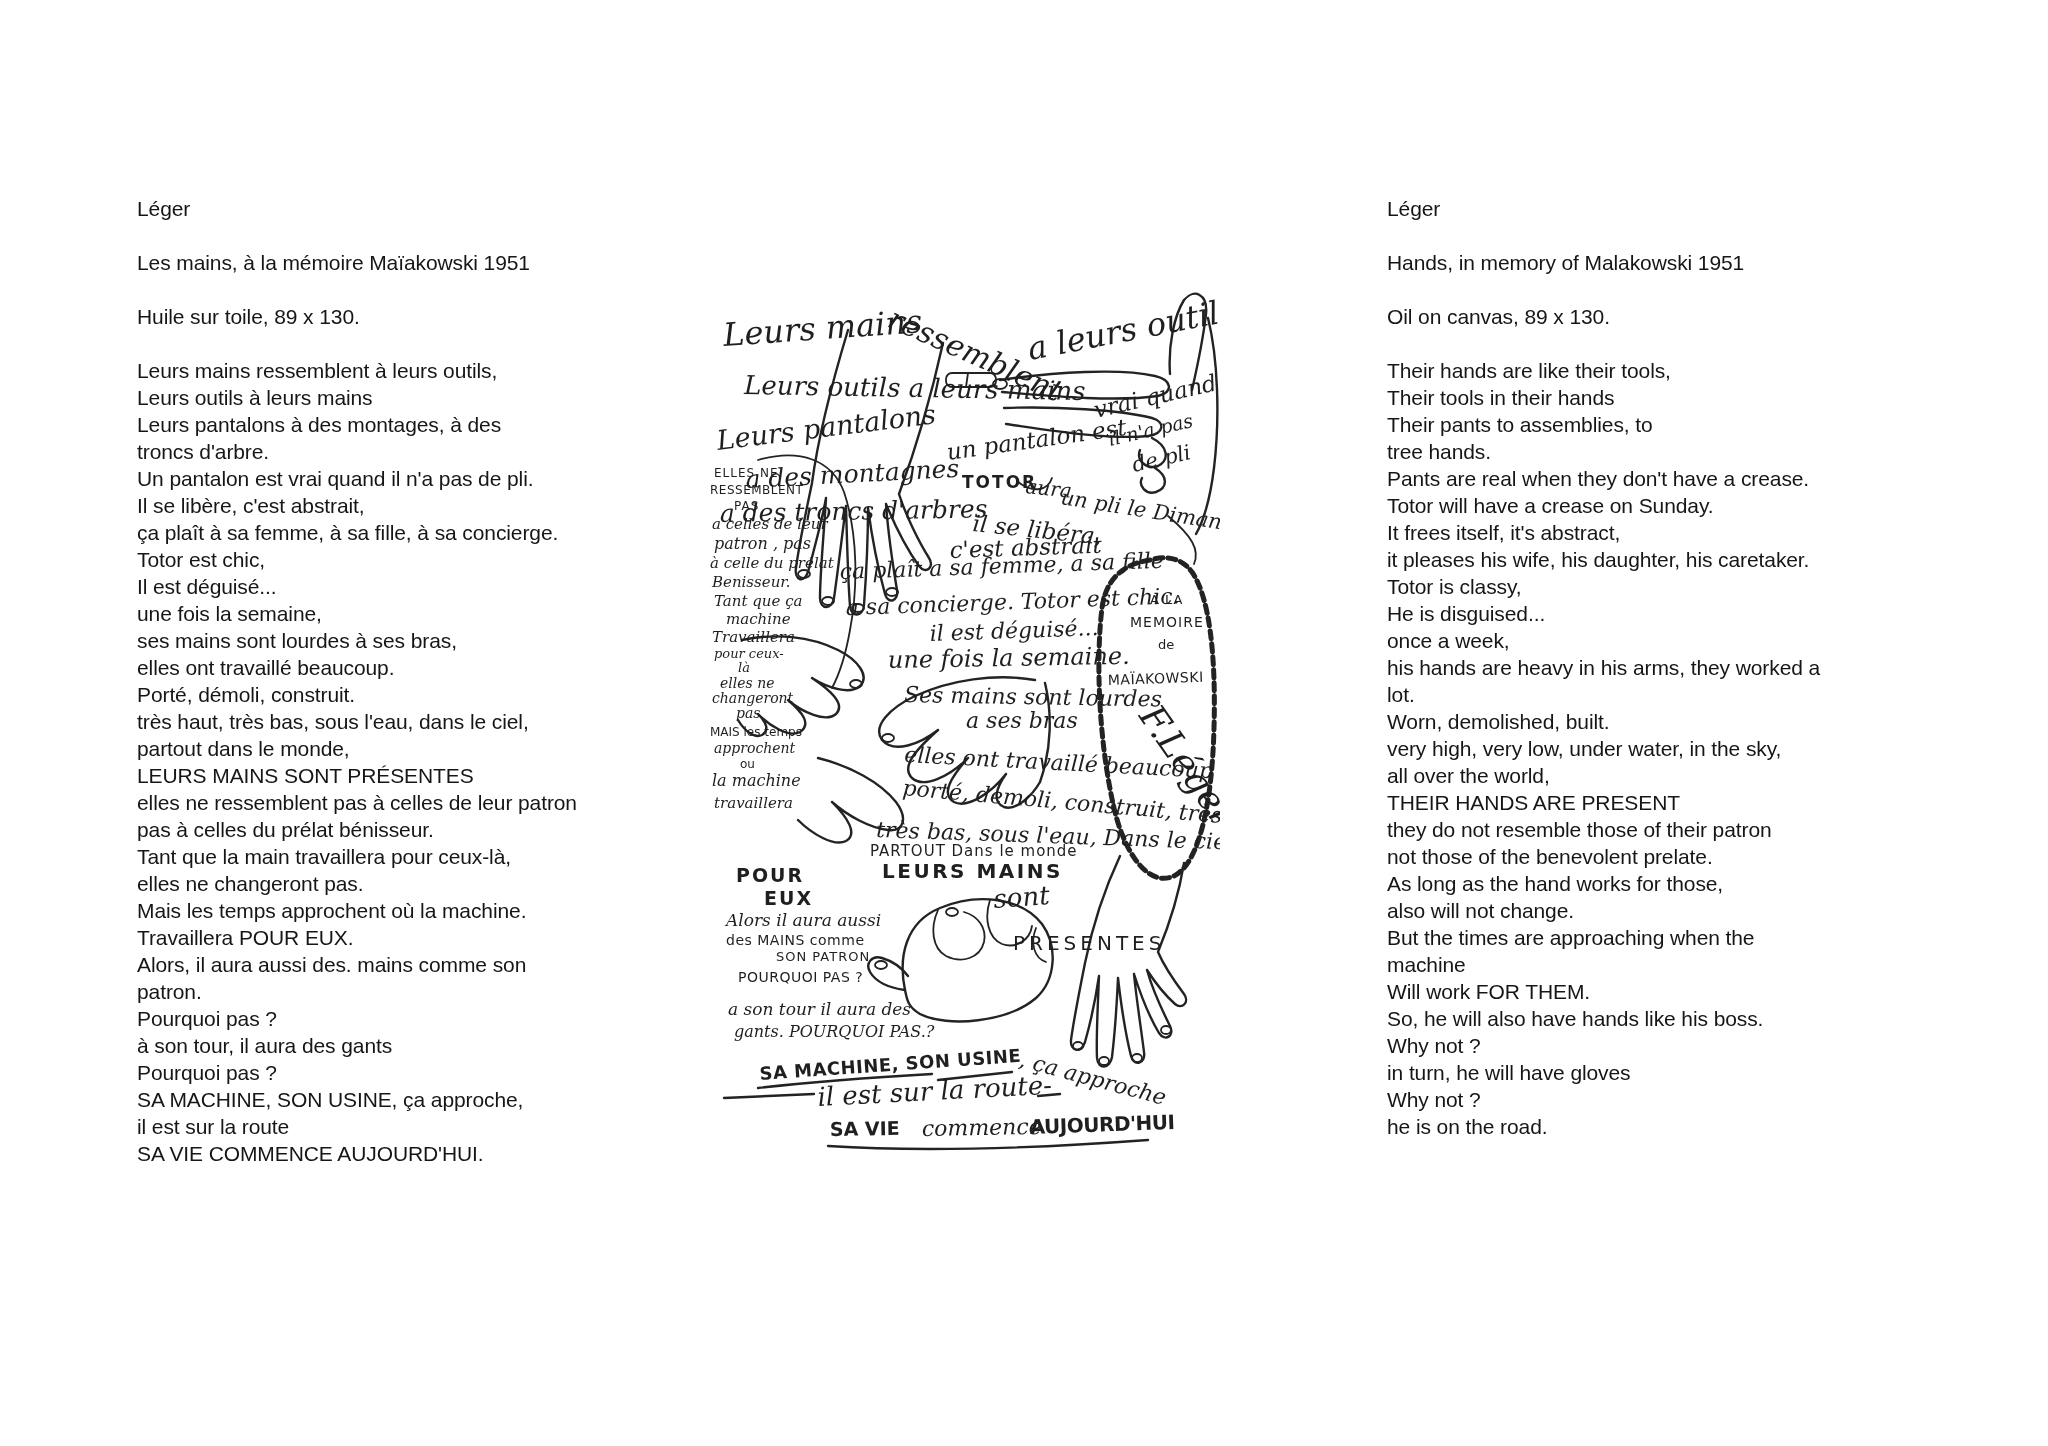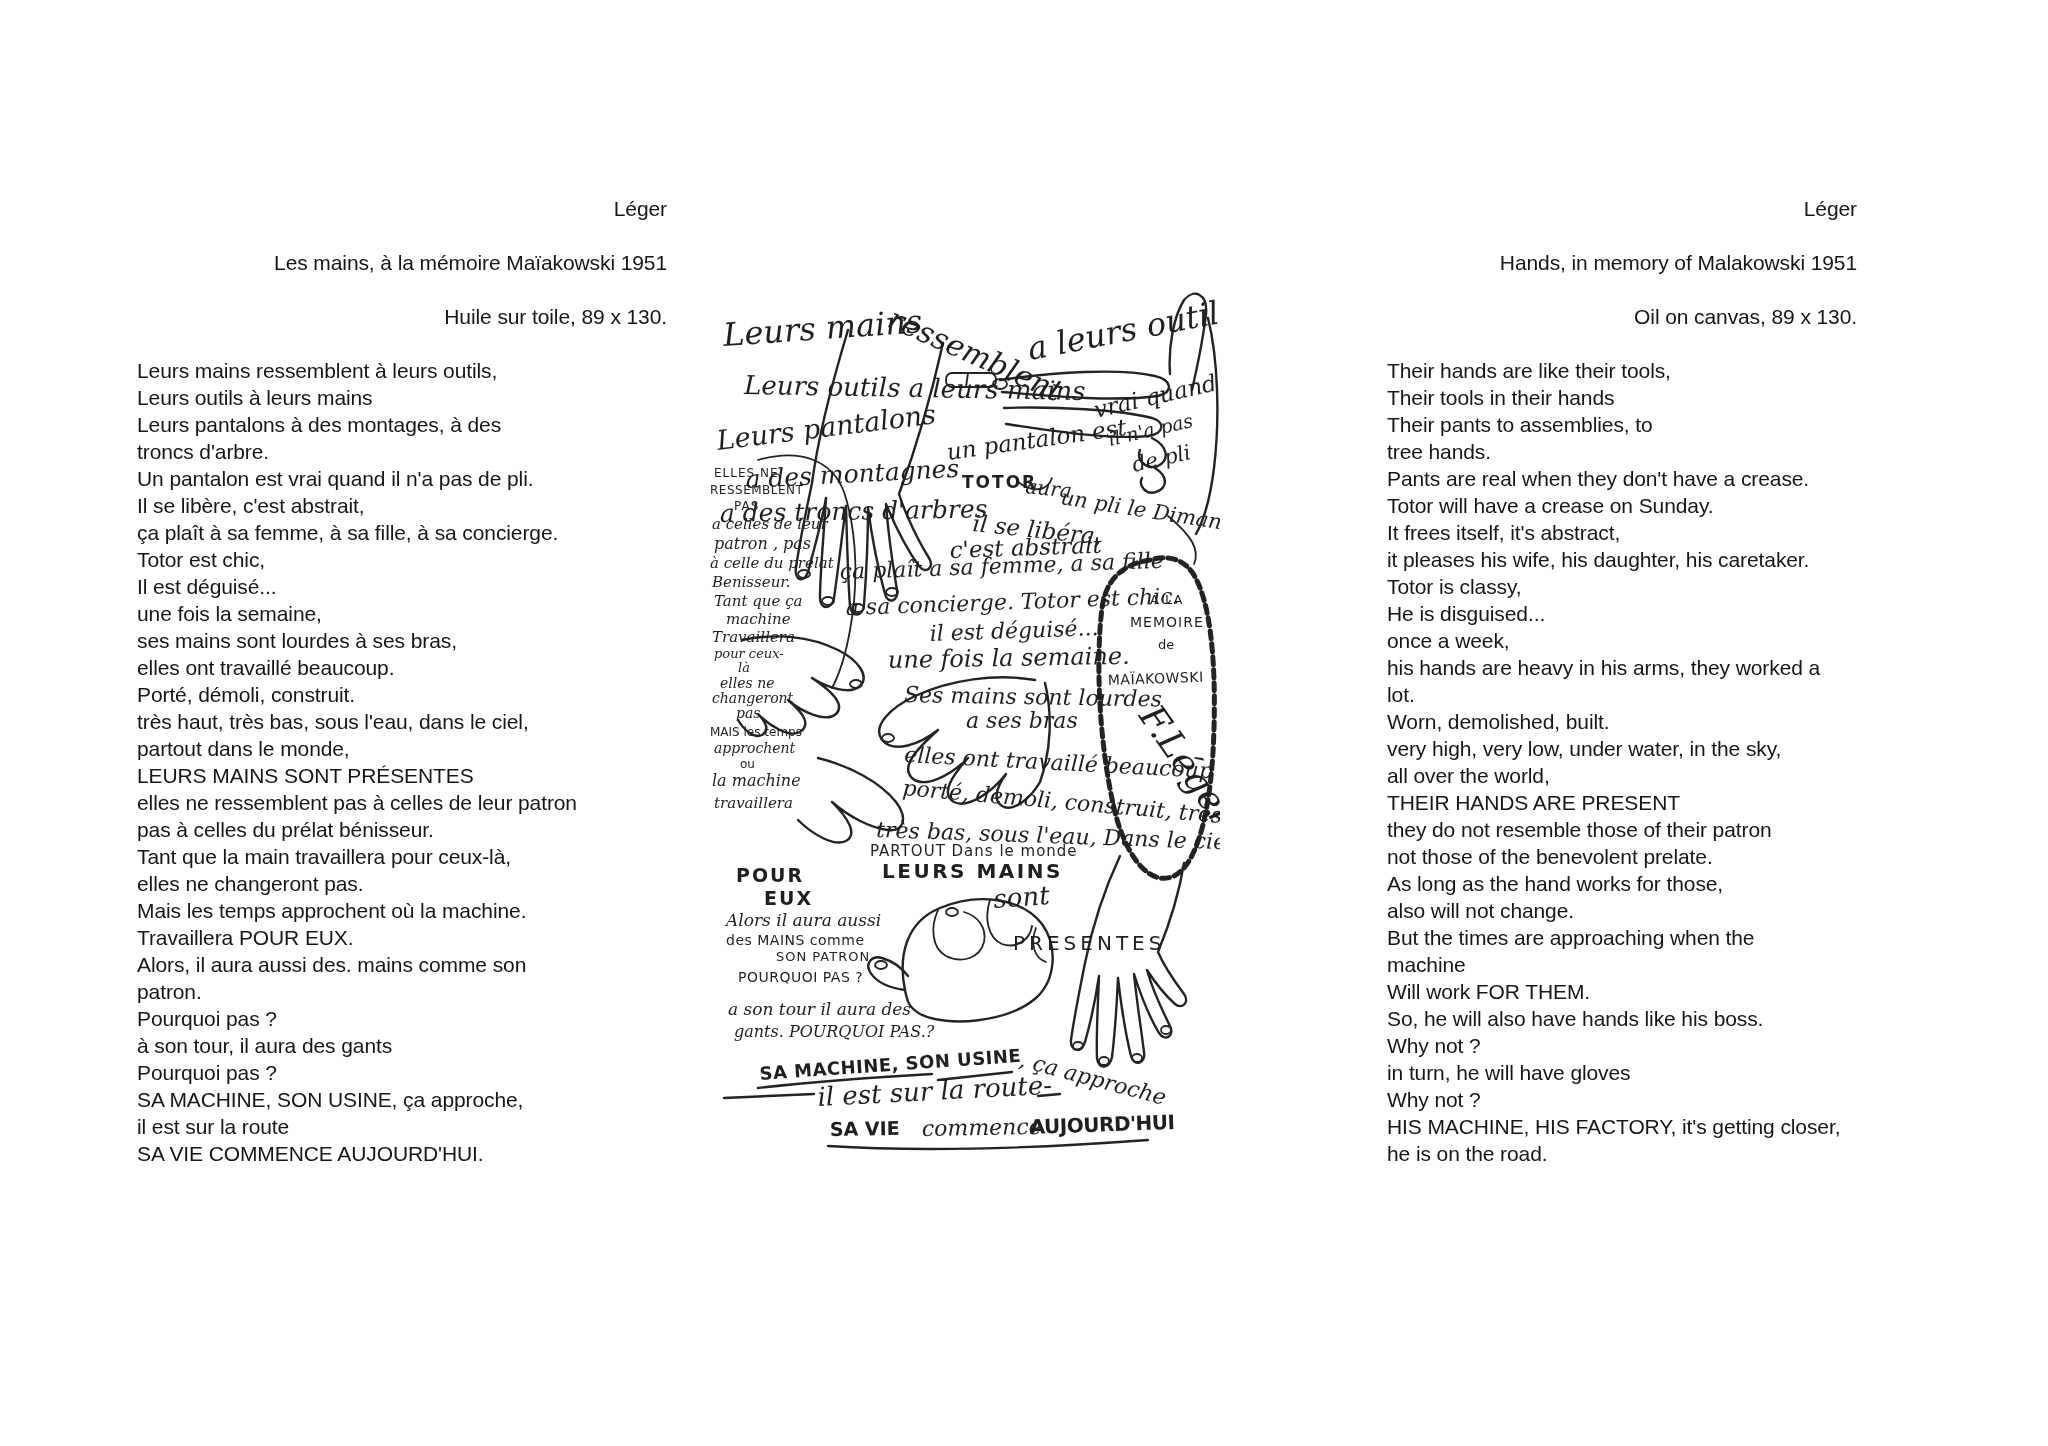--- a/index.html
+++ b/index.html
@@ -8,21 +8,21 @@
     width:2048px; height:1446px;
     background:#ffffff;
     position:relative;
     font-family:"Liberation Sans", sans-serif;
     color:#161616;
     overflow:hidden;
   }
   .col { position:absolute; font-size:21px; line-height:27px; letter-spacing:-0.1px; }
   .col-left  { left:137px; top:195px; width:530px; }
   .col-right { left:1387px; top:195px; width:470px; }
-  .block { margin-bottom:27px; white-space:nowrap;text-align:right; }
+  .block { margin-bottom:27px; white-space:nowrap; }
   .poem div { white-space:nowrap; }
   figure.artwork { position:absolute; left:700px; top:288px; width:520px; height:865px; margin:0; }
   svg text { fill:#1f1f1f; }
   .hw  { font-family:"DejaVu Serif", serif; font-style:italic; }
   .pr  { font-family:"DejaVu Sans", sans-serif; }
   .prb { font-family:"DejaVu Sans", sans-serif; font-weight:bold; }
   .stroke { fill:none; stroke:#232323; stroke-width:2.4; stroke-linecap:round; stroke-linejoin:round; }
   .stroke-thin { fill:none; stroke:#232323; stroke-width:1.8; stroke-linecap:round; stroke-linejoin:round; }
   .chain { fill:none; stroke:#232323; stroke-width:5; stroke-dasharray:8 5; stroke-linecap:round; }
 </style>
@@ -228,18 +228,17 @@
         <div>not those of the benevolent prelate.</div>
         <div>As long as the hand works for those,</div>
         <div>also will not change.</div>
         <div>But the times are approaching when the</div>
         <div>machine</div>
         <div>Will work FOR THEM.</div>
         <div>So, he will also have hands like his boss.</div>
         <div>Why not ?</div>
         <div>in turn, he will have gloves</div>
         <div>Why not ?</div>
-        <div>HIS MACHINE, HIS FACTORY, it's getting closer,</div>
         <div>he is on the road.</div>
       </div>
   </section>
 
 </div>
 
 </body></html>

